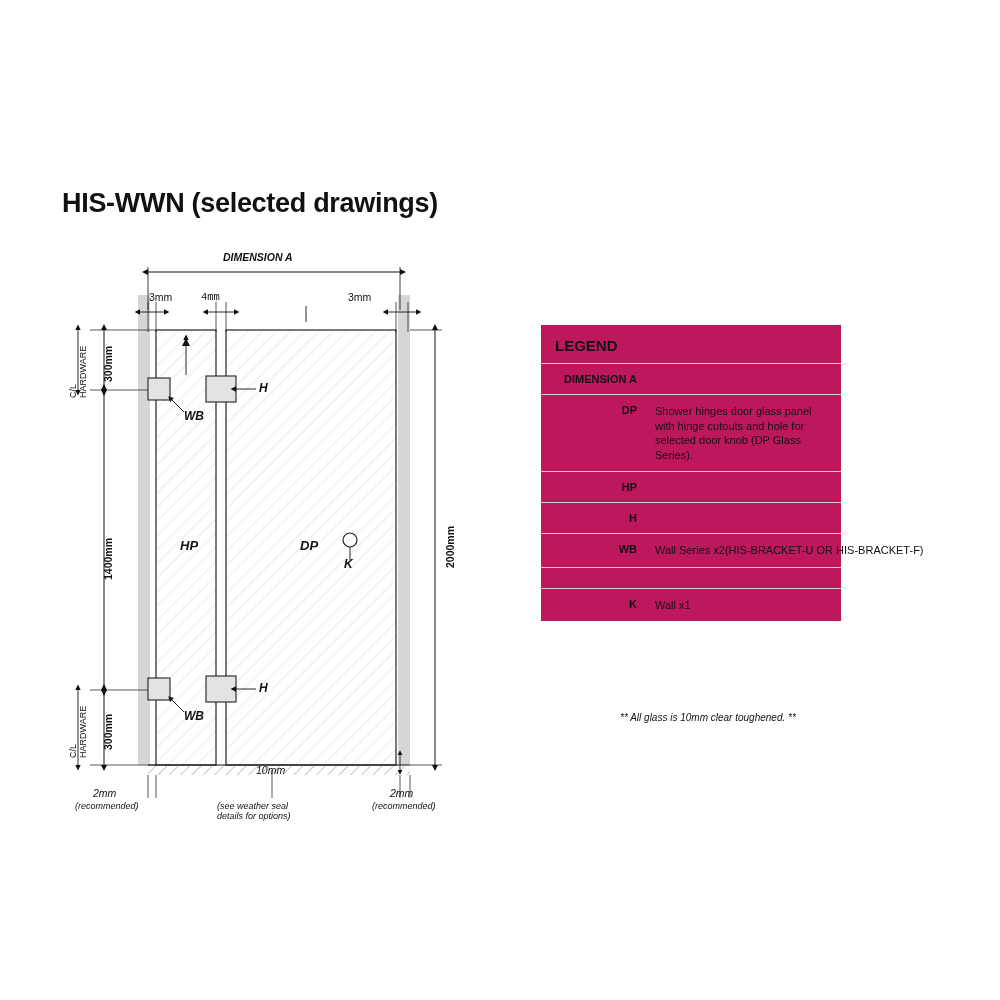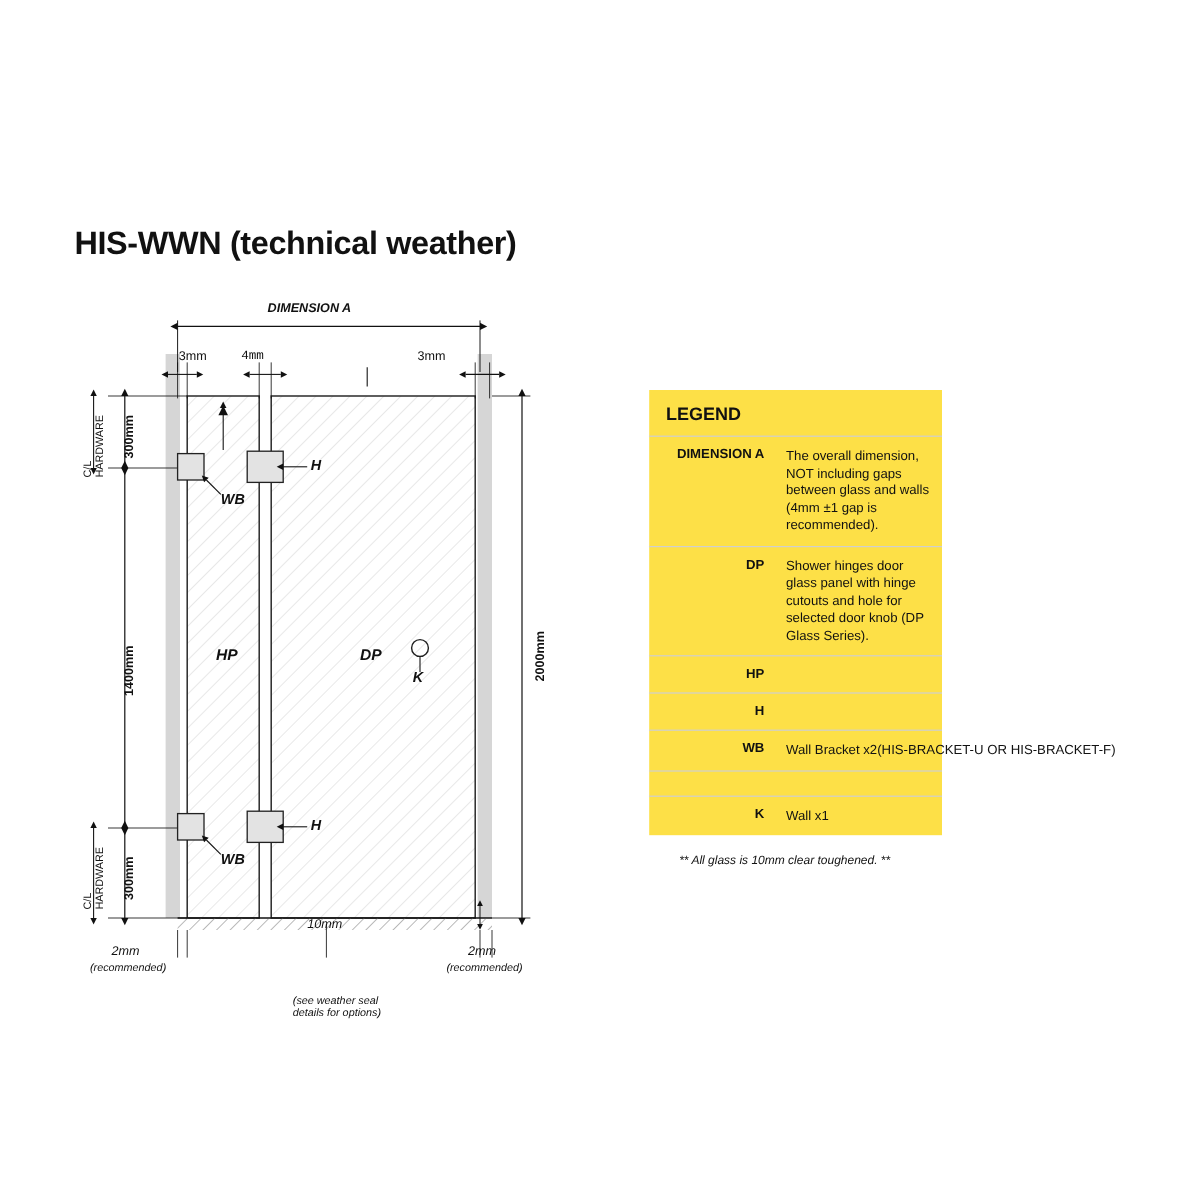--- a/index.html
+++ b/index.html
@@ -49,22 +49,22 @@
   .lbl.rot {
     transform-origin: 0 0;
     transform: rotate(-90deg);
   }
 
   
   #legend {
     position: absolute;
     left: 541px;
     top: 325px;
-    width: 244px;
-    background: #fde047;
+    width: 300px;
+    background: #be185d;
     box-sizing: border-box;
   }
   #legend-title {
     font-size: 15px;
     font-weight: bold;
     padding: 12px 0 9px 14px;
     border-bottom: 1px solid #cfcfcf;
     color: #111;
   }
   .lrow {
@@ -87,32 +87,32 @@
     padding: 9px 8px 9px 8px;
     font-size: 11px;
     line-height: 1.32;
     color: #111;
     white-space: nowrap;
   }
   .lval.wrap { white-space: normal; }
   .lrow.blank { min-height: 20px; }
   #legend-note {
     position: absolute;
-    left: 566px;
+    left: 620px;
     top: 712px;
     font-size: 10px;
     font-style: italic;
     color: #111;
     white-space: nowrap;
   }
 </style>
 </head>
 <body>
 
-<div id="page-title">HIS-WWN (technical weather)</div>
+<div id="page-title">HIS-WWN (selected drawings)</div>
 
 <div id="drawing">
 
   <svg width="420" height="600" viewBox="0 0 420 600">
     <defs>
       <pattern id="hatch" width="10" height="10" patternUnits="userSpaceOnUse" patternTransform="rotate(45)">
         <line x1="0" y1="0" x2="0" y2="10" stroke="#d8d8d8" stroke-width="1"></line>
       </pattern>
       <pattern id="floorhatch" width="8" height="8" patternUnits="userSpaceOnUse" patternTransform="rotate(45)">
         <line x1="0" y1="0" x2="0" y2="8" stroke="#555" stroke-width="0.8"></line>
@@ -215,51 +215,50 @@
 
   <div class="lbl ital bold" style="left:124px; top:160px; font-size:12px;">WB</div>
   <div class="lbl ital bold" style="left:124px; top:460px; font-size:12px;">WB</div>
 
   <div class="lbl ital bold" style="left:284px; top:308px; font-size:12px;">K</div>
 
   <div class="lbl ital" style="left:33px; top:537px;">2mm</div>
   <div class="lbl ital small" style="left:15px; top:551px;">(recommended)</div>
 
   <div class="lbl ital" style="left:196px; top:514px;">10mm</div>
-  <div class="lbl ital small" style="left:184px; top:551px; white-space:pre;margin-top:28px;">(see weather seal
+  <div class="lbl ital small" style="left:157px; top:551px; white-space:pre;">(see weather seal
 details for options)</div>
 
   <div class="lbl ital" style="left:330px; top:537px;">2mm</div>
   <div class="lbl ital small" style="left:312px; top:551px;">(recommended)</div>
 </div>
 
 <div id="legend">
   <div id="legend-title">LEGEND</div>
 
   <div class="lrow">
     <div class="lkey">DIMENSION A</div>
-    <div class="lval wrap">The overall dimension, NOT including gaps between glass and walls (4mm ±1 gap is recommended).</div>
   </div>
 
   <div class="lrow">
     <div class="lkey">DP</div>
     <div class="lval wrap">Shower hinges door glass panel with hinge cutouts and hole for selected door knob (DP Glass Series).</div>
   </div>
 
   <div class="lrow">
     <div class="lkey">HP</div>
   </div>
 
   <div class="lrow">
     <div class="lkey">H</div>
   </div>
 
   <div class="lrow">
     <div class="lkey">WB</div>
-    <div class="lval">Wall Bracket x2(HIS-BRACKET-U OR HIS-BRACKET-F)</div>
+    <div class="lval">Wall Series x2(HIS-BRACKET-U OR HIS-BRACKET-F)</div>
   </div>
 
   <div class="lrow blank">
     <div class="lkey"></div>
     <div class="lval"></div>
   </div>
 
   <div class="lrow">
     <div class="lkey">K</div>
     <div class="lval">Wall x1</div>

